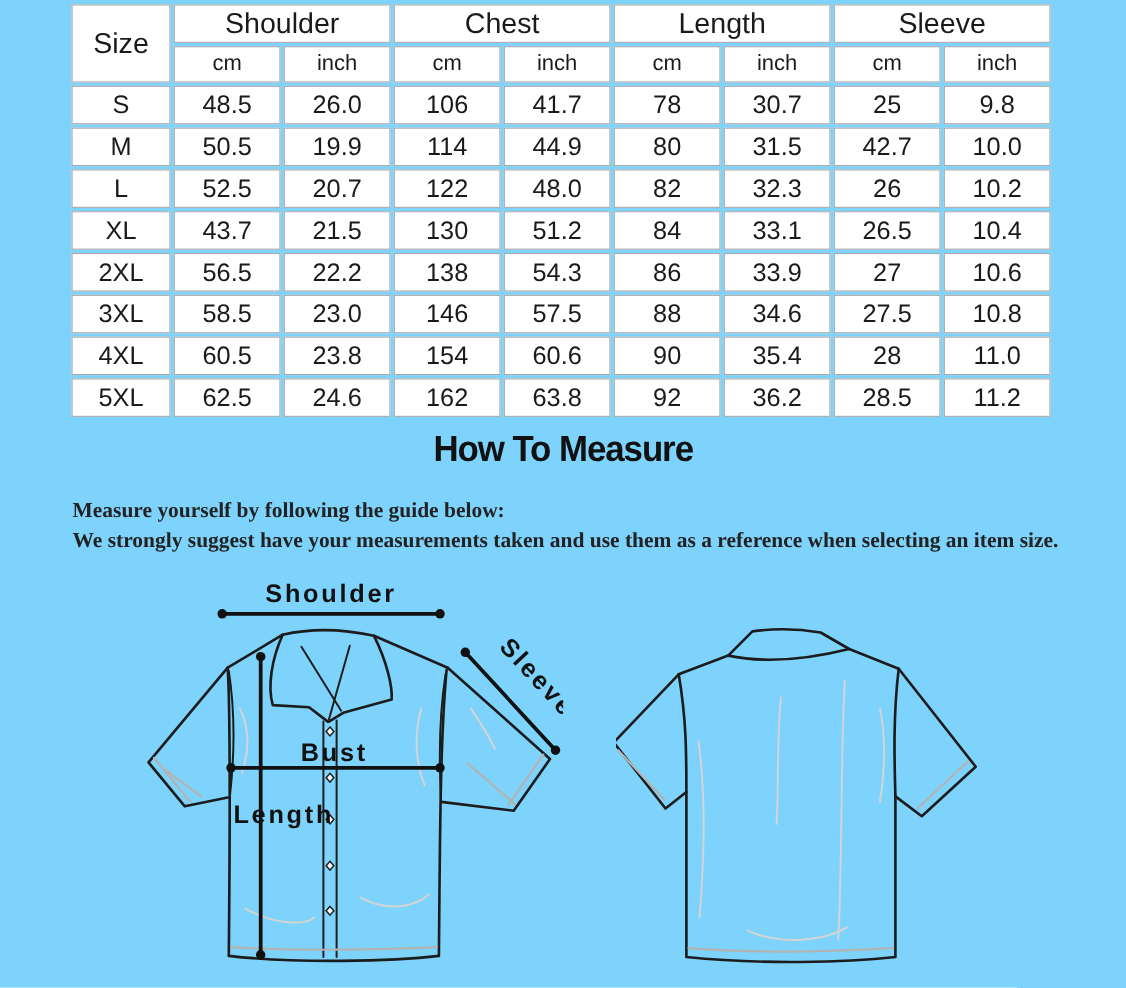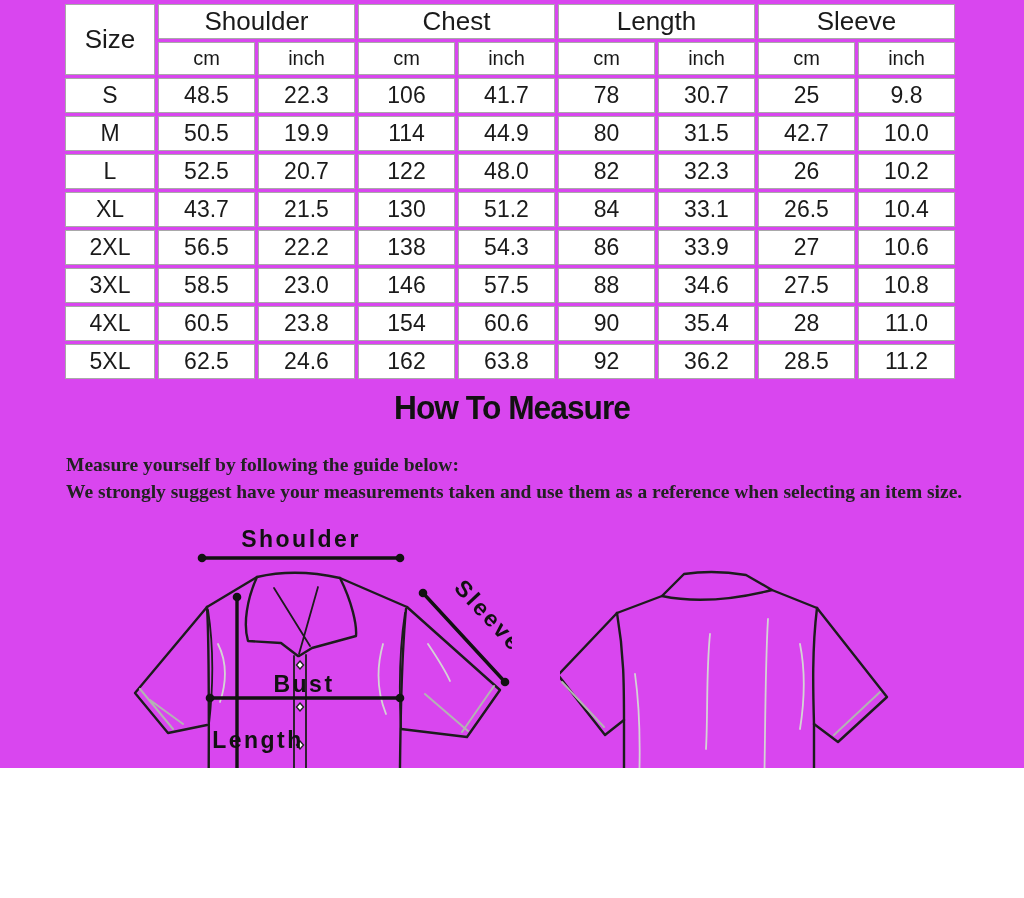--- a/index.html
+++ b/index.html
@@ -1,16 +1,16 @@
 <!DOCTYPE html>
 <html><head>
 <meta charset="utf-8">
 <style>
   html,body{margin:0;padding:0;background:#fff;}
-  .page{position:relative;width:1024px;height:768px;background:#d946ef;overflow:hidden;
+  .page{position:relative;width:1024px;height:898px;background:#7dd3fc;overflow:hidden;
         font-family:"Liberation Sans",sans-serif;color:#1a1a1a;}
 
   
   table.size-table{position:absolute;left:62px;top:1px;width:896px;
     border-collapse:separate;border-spacing:3px;table-layout:fixed;}
   .size-table th,.size-table td{border:1px solid #a9a9a9;background:#fff;
     text-align:center;vertical-align:middle;padding:0;font-weight:400;color:#1a1a1a;}
   .size-table thead tr.group-row th{height:33px;font-size:26px;}
   .size-table thead tr.unit-row th{height:31px;font-size:20px;}
   .size-table tbody td{height:33px;font-size:23px;}
@@ -71,21 +71,21 @@
         <th>cm</th>
         <th>inch</th>
         <th>cm</th>
         <th>inch</th>
       </tr>
     </thead>
     <tbody>
       <tr>
         <td>S</td>
         <td>48.5</td>
-        <td>22.3</td>
+        <td>26.0</td>
         <td>106</td>
         <td>41.7</td>
         <td>78</td>
         <td>30.7</td>
         <td>25</td>
         <td>9.8</td>
       </tr>
       <tr>
         <td>M</td>
         <td>50.5</td>

